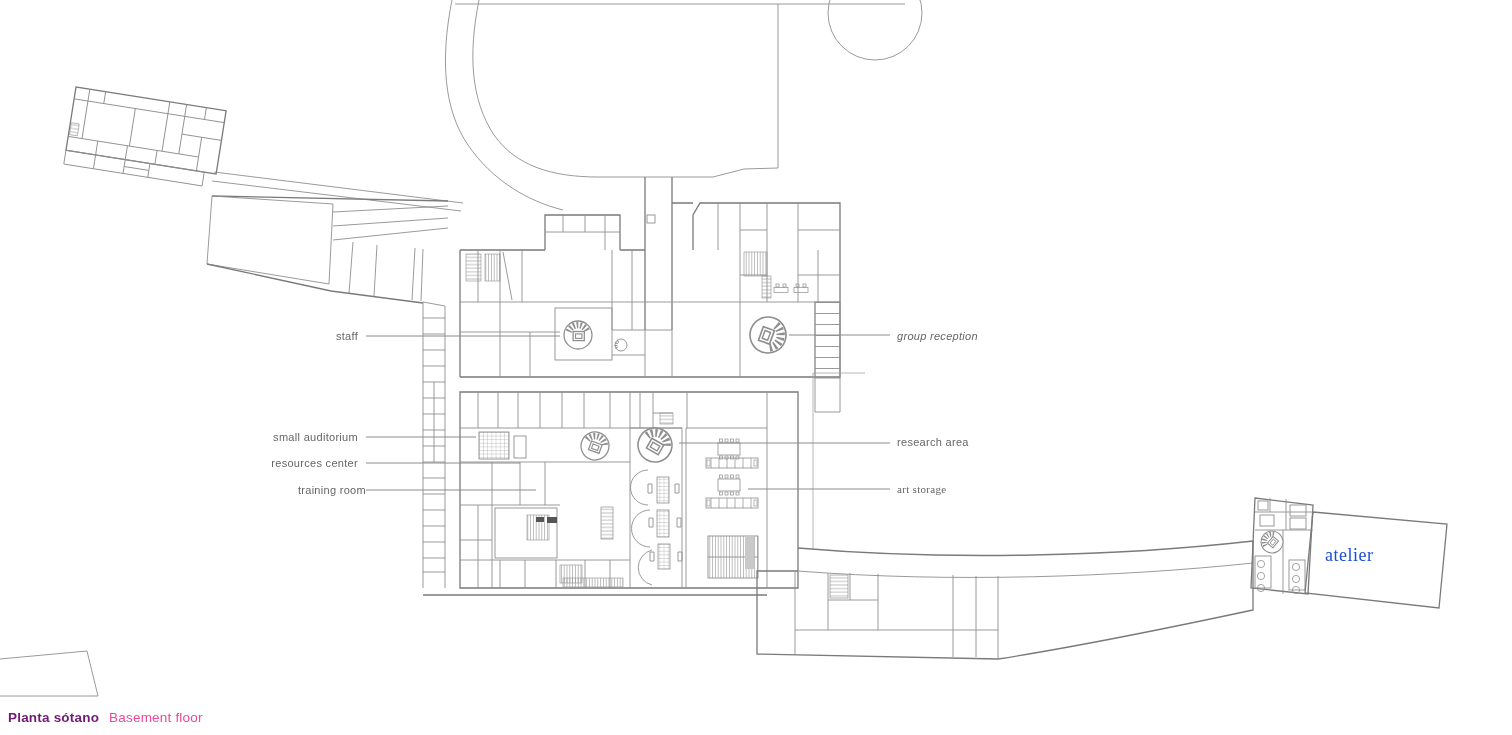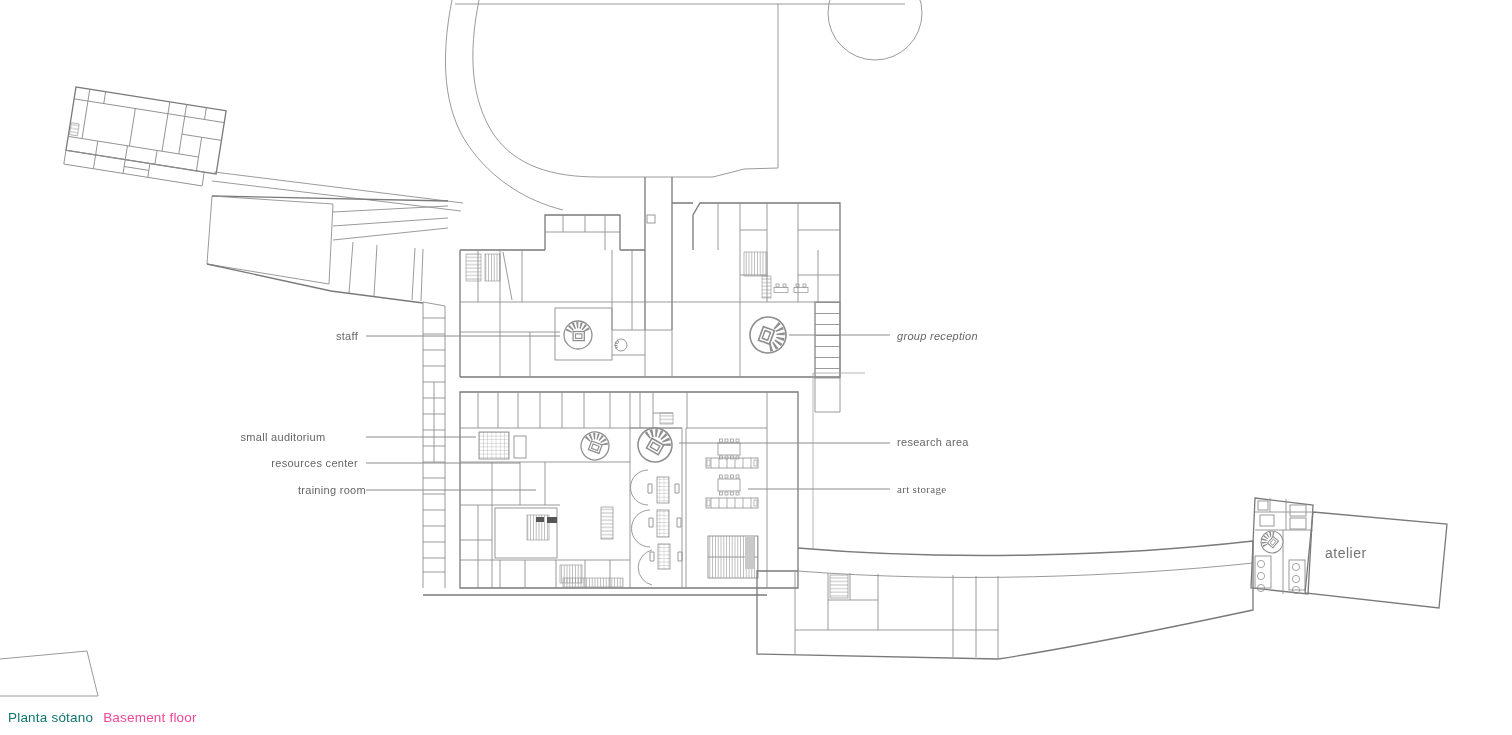--- a/index.html
+++ b/index.html
@@ -6,23 +6,23 @@
   #stage{position:relative;width:1512px;height:735px;background:#ffffff;overflow:hidden;
          font-family:"Liberation Sans", sans-serif;}
   #plan-svg{position:absolute;left:0;top:0;}
   .ln{fill:none;stroke:#8e8e8e;stroke-width:0.9;}
   .lnb{fill:none;stroke:#7a7a7a;stroke-width:1.3;}
   .lnt{fill:none;stroke:#a5a5a5;stroke-width:0.8;}
   .leader{fill:none;stroke:#8c8c8c;stroke-width:1;}
   .room-label{position:absolute;font-size:11px;color:#666666;letter-spacing:0.3px;
               white-space:nowrap;line-height:14px;}
   .lbl-right{text-align:right;width:150px;}
-  .atelier-label{position:absolute;font-size:14px;color:#737373;letter-spacing:0.5px;}
+  .atelier-label{position:absolute;font-size:18px;color:#1d4ed8;letter-spacing:0.5px;font-family:Liberation Serif, serif;}
   .caption{position:absolute;left:8px;top:710px;font-size:13.5px;letter-spacing:0.2px;}
-  .caption .es{color:#0f766e;font-weight:400;text-align:center;}
+  .caption .es{color:#701a75;font-weight:700;text-align:center;}
   .caption .en{color:#ec4899;font-weight:400;margin-left:6px;}
 </style>
 </head>
 <body>
 
 <div id="stage">
 
 <svg id="plan-svg" width="1512" height="735" viewBox="0 0 1512 735">
   <defs>
 
@@ -239,21 +239,21 @@
     <path class="leader" d="M366 437 H476"></path>
     <path class="leader" d="M366 463 H520"></path>
     <path class="leader" d="M366 490 H536"></path>
     <path class="leader" d="M679 443 H890"></path>
     <path class="leader" d="M748 489 H890"></path>
   </g>
 </svg>
 
 <div class="room-label lbl-right" style="left:208px;top:329px;">staff</div>
 <div class="room-label" style="left:897px;top:329px;font-style:italic;">group reception</div>
-<div class="room-label lbl-right" style="left:208px;top:430px;text-align:center;">small auditorium</div>
+<div class="room-label lbl-right" style="left:208px;top:430px;">small auditorium</div>
 <div class="room-label lbl-right" style="left:208px;top:456px;">resources center</div>
 <div class="room-label lbl-right" style="left:216px;top:483px;">training room</div>
 <div class="room-label" style="left:897px;top:435px;">research area</div>
 <div class="room-label" style="left:897px;top:482px;font-family:Liberation Serif, serif;">art storage</div>
 <div class="atelier-label" style="left:1325px;top:545px;">atelier</div>
 
 <div class="caption">
   <span class="es">Planta sótano</span>
   <span class="en">Basement floor</span>
 </div>

